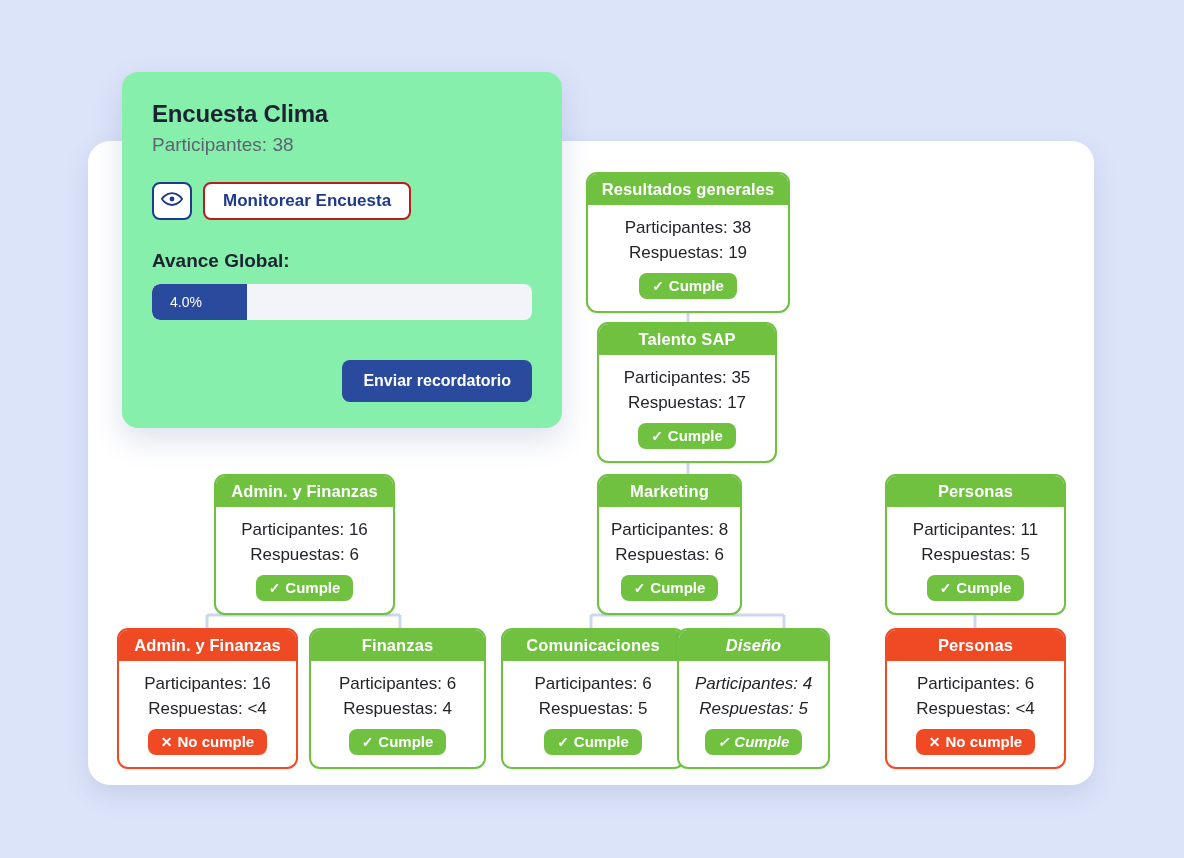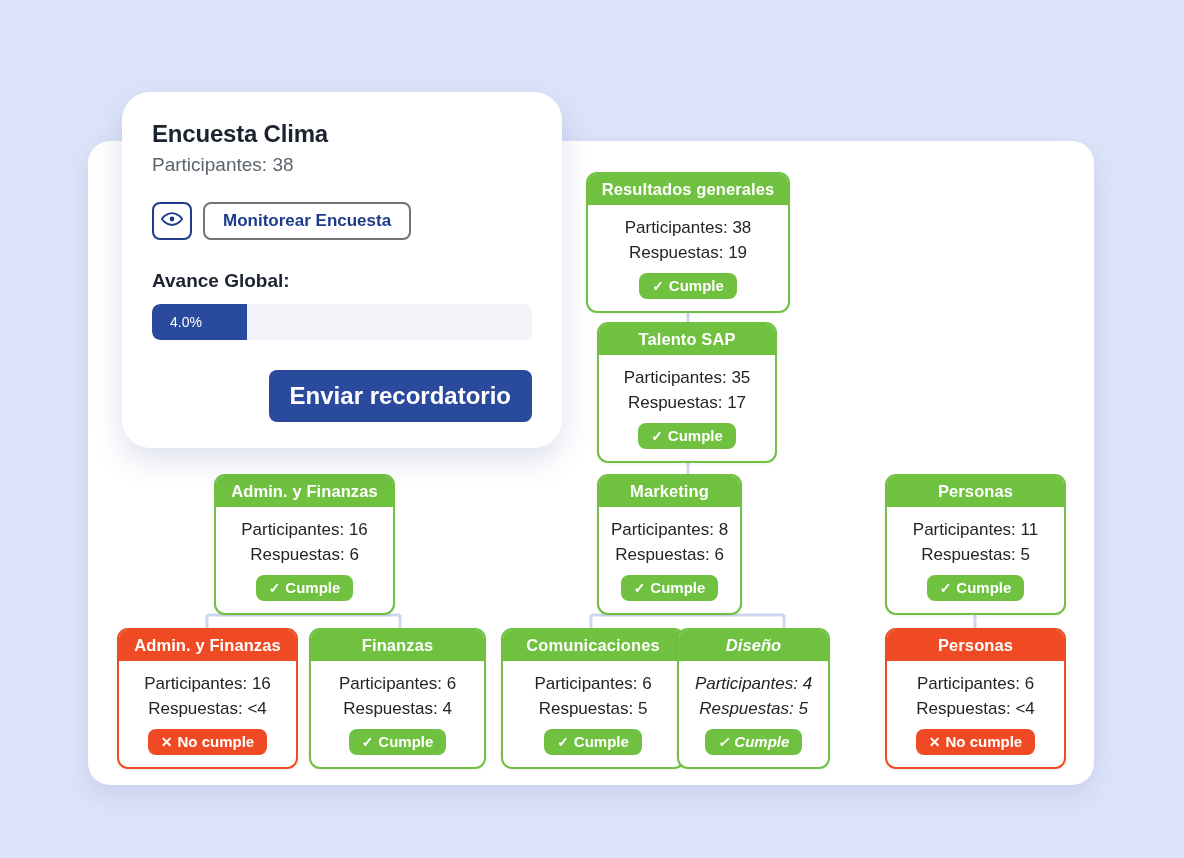--- a/index.html
+++ b/index.html
@@ -79,25 +79,24 @@
     line-height: 1;
   }
   .badge.bad { background: #ef4a23; }
   .badge .glyph { font-size: 14px; font-weight: bold; }
 
   
   #survey-card {
     position: absolute;
     left: 122px; top: 72px;
     width: 440px; height: 356px;
-    background: #ffffff;
-    border-radius: 28px;
+    background: #86efac;
+    border-radius: 16px;
     box-shadow: 0 12px 30px rgba(60,80,150,.17);
     padding: 28px 30px;
-    margin-top: 20px;
   }
   #card-title {
     font-size: 24px;
     font-weight: bold;
     color: #1b2230;
     margin: 0 0 6px;
     letter-spacing: -.2px;
   }
   #card-participants {
     font-size: 19px;
@@ -108,21 +107,21 @@
   #eye-button {
     width: 40px; height: 38px;
     border: 2px solid #1e3a8a;
     border-radius: 8px;
     display: flex; align-items: center; justify-content: center;
     background: #fff;
     cursor: pointer;
   }
   #monitor-button {
     height: 38px;
-    border: 2px solid #737373;
+    border: 2px solid #b91c1c;
     border-radius: 8px;
     background: #fff;
     color: #1e3a8a;
     font-family: "Liberation Sans", sans-serif;
     font-size: 17px;
     font-weight: bold;
     padding: 0 18px;
     cursor: pointer;
   }
   #avance-label {
@@ -148,21 +147,21 @@
     white-space: nowrap;
   }
   #reminder-button {
     position: absolute;
     right: 30px; bottom: 26px;
     background: #2a4a9e;
     color: #fff;
     border: none;
     border-radius: 8px;
     font-family: "Liberation Sans", sans-serif;
-    font-size: 24px;
+    font-size: 16px;
     font-weight: bold;
     padding: 12px 21px;
     cursor: pointer;
   }
 </style>
 </head>
 <body>
 
 <div id="tree-panel"></div>
 

